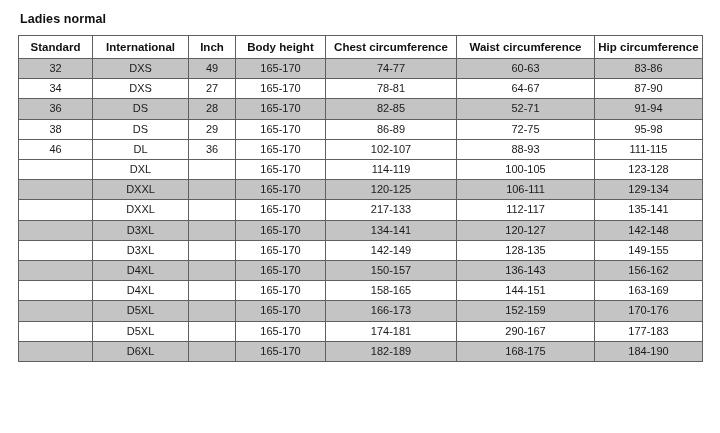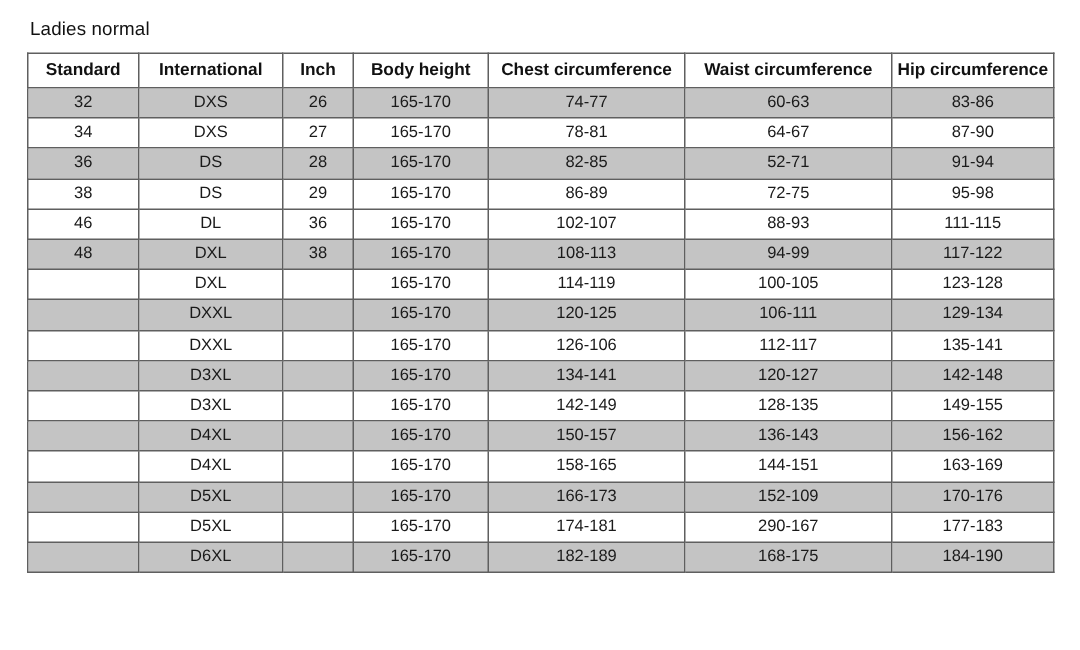--- a/index.html
+++ b/index.html
@@ -15,21 +15,21 @@
     overflow: hidden;
   }
   .page {
     width: 720px;
     height: 433px;
     box-sizing: border-box;
     padding: 10px 18px 0 18px;
   }
   .title {
     font-size: 12.5px;
-    font-weight: normal;
+    font-weight: bold;
     color: #111111;
     margin: 2px 0 9px 2px;
     letter-spacing: 0.1px;
   }
   table.size-table {
     border-collapse: collapse;
     width: 684px;
     table-layout: fixed;
     font-size: 11px;
   }
@@ -92,21 +92,21 @@
         <th>Body height</th>
         <th>Chest circumference</th>
         <th>Waist circumference</th>
         <th>Hip circumference</th>
       </tr>
     </thead>
     <tbody>
         <tr class="shade">
           <td>32</td>
           <td>DXS</td>
-          <td>26</td>
+          <td>49</td>
           <td>165-170</td>
           <td>74-77</td>
           <td>60-63</td>
           <td>83-86</td>
         </tr>
         <tr class="plain">
           <td>34</td>
           <td>DXS</td>
           <td>27</td>
           <td>165-170</td>
@@ -134,29 +134,20 @@
         </tr>
         <tr class="plain">
           <td>46</td>
           <td>DL</td>
           <td>36</td>
           <td>165-170</td>
           <td>102-107</td>
           <td>88-93</td>
           <td>111-115</td>
         </tr>
-        <tr class="shade">
-          <td>48</td>
-          <td>DXL</td>
-          <td>38</td>
-          <td>165-170</td>
-          <td>108-113</td>
-          <td>94-99</td>
-          <td>117-122</td>
-        </tr>
         <tr class="plain">
           <td></td>
           <td>DXL</td>
           <td></td>
           <td>165-170</td>
           <td>114-119</td>
           <td>100-105</td>
           <td>123-128</td>
         </tr>
         <tr class="shade">
@@ -166,21 +157,21 @@
           <td>165-170</td>
           <td>120-125</td>
           <td>106-111</td>
           <td>129-134</td>
         </tr>
         <tr class="plain">
           <td></td>
           <td>DXXL</td>
           <td></td>
           <td>165-170</td>
-          <td>126-106</td>
+          <td>217-133</td>
           <td>112-117</td>
           <td>135-141</td>
         </tr>
         <tr class="shade">
           <td></td>
           <td>D3XL</td>
           <td></td>
           <td>165-170</td>
           <td>134-141</td>
           <td>120-127</td>
@@ -212,21 +203,21 @@
           <td>158-165</td>
           <td>144-151</td>
           <td>163-169</td>
         </tr>
         <tr class="shade">
           <td></td>
           <td>D5XL</td>
           <td></td>
           <td>165-170</td>
           <td>166-173</td>
-          <td>152-109</td>
+          <td>152-159</td>
           <td>170-176</td>
         </tr>
         <tr class="plain">
           <td></td>
           <td>D5XL</td>
           <td></td>
           <td>165-170</td>
           <td>174-181</td>
           <td>290-167</td>
           <td>177-183</td>

